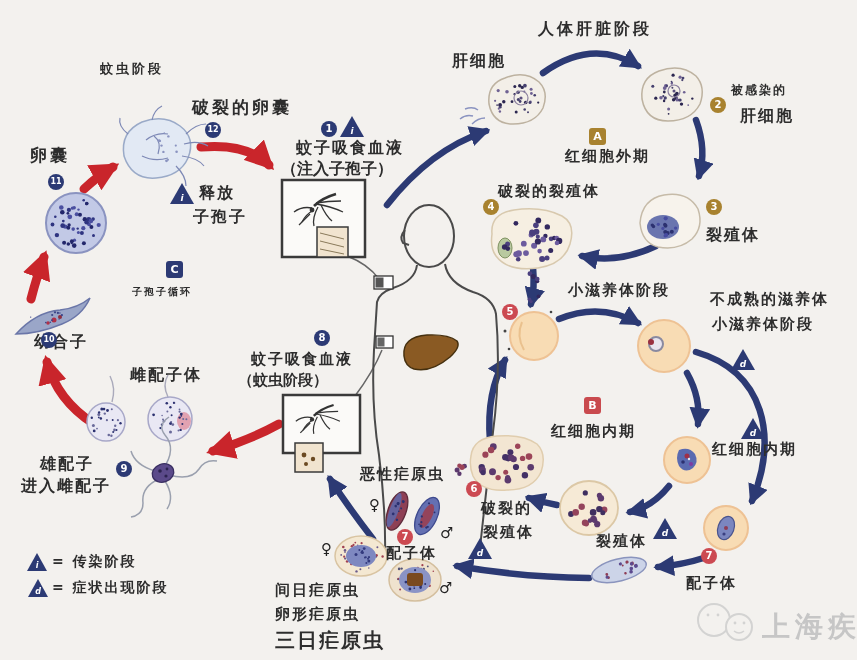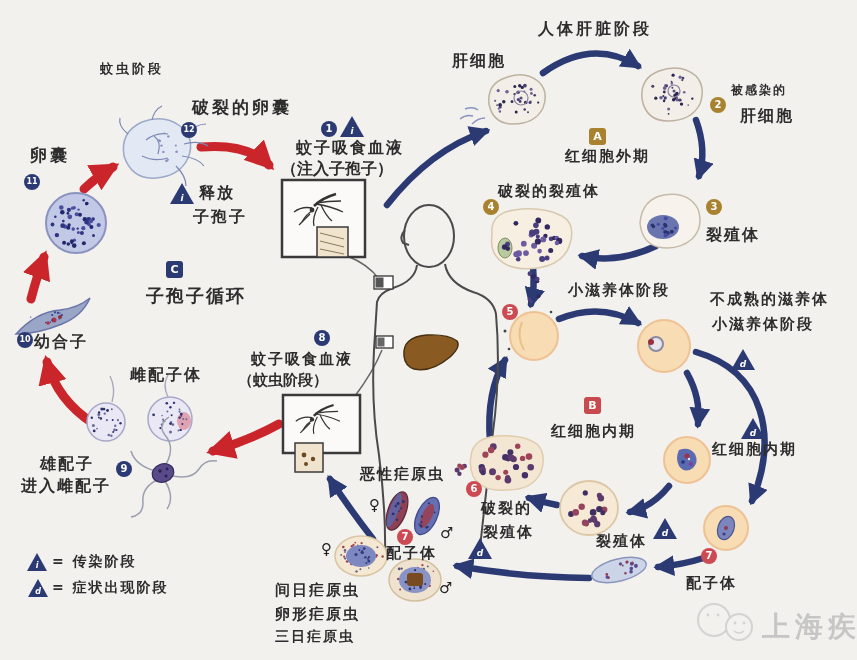--- a/index.html
+++ b/index.html
@@ -2,21 +2,21 @@
 <html><head>
 <meta charset="utf-8">
 <style>
   html,body{margin:0;padding:0;background:#e9e7e4;font-family:"DejaVu Sans",sans-serif;}
   #stage{position:relative;width:857px;height:660px;background:#f3f1ee;overflow:hidden;margin:0 auto;}
   #art{position:absolute;left:0;top:0;}
   .lbl{position:absolute;font-weight:700;color:#2d2d2d;white-space:nowrap;letter-spacing:2px;line-height:1.1;}
   .lbl.big{letter-spacing:3px;}
   .badge{position:absolute;width:16px;height:16px;border-radius:50%;color:#fff;
          font-size:10px;font-weight:700;display:flex;align-items:center;justify-content:center;line-height:1;}
-  .badge.two{font-size:8px;}
+  .badge.two{font-size:8px;margin-left:24px;}
   .badge.navy{background:#2c3a74;}
   .badge.gold{background:#a8822f;}
   .badge.red{background:#cc4a52;}
   .sq{position:absolute;width:17px;height:17px;border-radius:3px;color:#fff;
       font-size:11px;font-weight:700;display:flex;align-items:center;justify-content:center;}
   .sq.navy{background:#2c3a74;} .sq.gold{background:#a8822f;} .sq.red{background:#c94a4e;}
   .tri{position:absolute;width:24px;height:21px;clip-path:polygon(50% 0,100% 100%,0 100%);
        background:#2c3a74;color:#fff;font-size:9px;font-weight:700;font-style:italic;
        display:flex;align-items:flex-end;justify-content:center;padding-bottom:1px;box-sizing:border-box;}
   .tri.small{width:20px;height:18px;font-size:8px;}
@@ -700,25 +700,25 @@
 <div class="lbl" style="left:483px;top:524px;font-size:15px">裂殖体</div>
 <div class="lbl" style="left:360px;top:466px;font-size:15px">恶性疟原虫</div>
 <div class="lbl" style="left:386px;top:545px;font-size:15px">配子体</div>
 
 <div class="lbl" style="left:251px;top:351px;font-size:15px">蚊子吸食血液</div>
 <div class="lbl" style="left:238px;top:372px;font-size:15px;letter-spacing:0">（蚊虫阶段）</div>
 <div class="lbl" style="left:130px;top:366px;font-size:16px">雌配子体</div>
 <div class="lbl" style="left:40px;top:455px;font-size:16px">雄配子</div>
 <div class="lbl" style="left:21px;top:477px;font-size:16px">进入雌配子</div>
 <div class="lbl" style="left:34px;top:333px;font-size:16px">幼合子</div>
-<div class="lbl" style="left:146px;top:286px;font-size:18px">子孢子循环</div>
+<div class="lbl" style="left:132px;top:286px;font-size:10px">子孢子循环</div>
 
 <div class="lbl" style="left:275px;top:582px;font-size:15px">间日疟原虫</div>
 <div class="lbl" style="left:275px;top:606px;font-size:15px">卵形疟原虫</div>
-<div class="lbl" style="left:275px;top:629px;font-size:14px">三日疟原虫</div>
+<div class="lbl" style="left:275px;top:629px;font-size:20px">三日疟原虫</div>
 
 <div class="lbl" style="left:52px;top:554px;font-size:14px">= 传染阶段</div>
 <div class="lbl" style="left:52px;top:580px;font-size:14px">= 症状出现阶段</div>
 
 <div class="sym" style="left:369px;top:496px">♀</div>
 <div class="sym" style="left:440px;top:524px">♂</div>
 <div class="sym" style="left:321px;top:540px">♀</div>
 <div class="sym" style="left:439px;top:579px">♂</div>
 
 <div class="badge navy" style="left:321px;top:121px">1</div>

